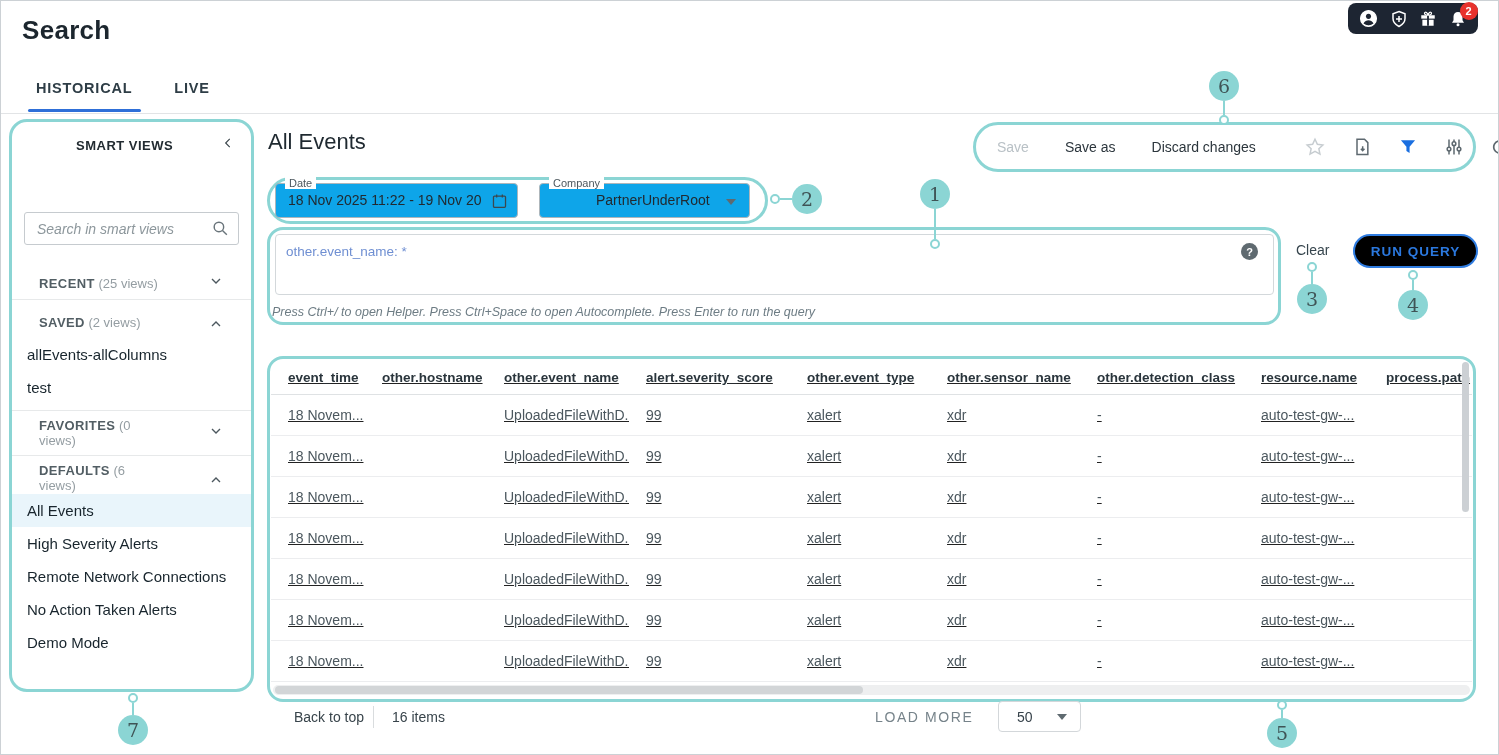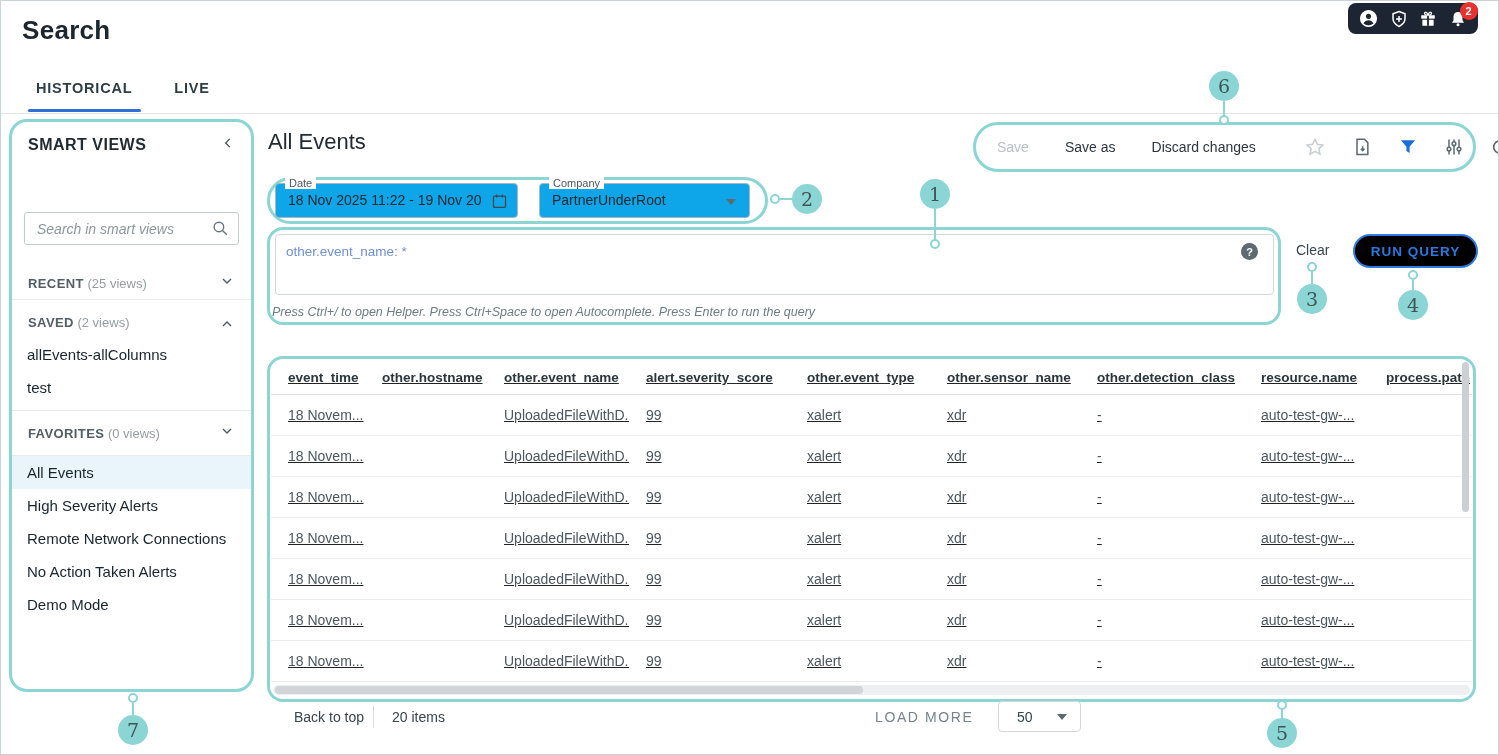--- a/index.html
+++ b/index.html
@@ -19,27 +19,27 @@
            color:#fff; font-size:11px; font-weight:700; display:flex; align-items:center; justify-content:center; padding:0 4px; }
   
   .tabs { position:absolute; left:35px; top:79px; display:flex; gap:42px; font-size:14.5px; font-weight:600; letter-spacing:.8px; color:#2e3d46; }
   .tab { cursor:pointer; }
   .tab-underline { position:absolute; left:27px; top:108px; width:113px; height:3px; background:#2e6fd8; border-radius:2px; }
   .tabline { position:absolute; left:0; right:0; top:112px; height:1px; background:#e2e4e6; }
   
   .sidebar { position:absolute; left:8px; top:118px; width:245px; height:573px; background:#fff;
              border:3px solid #8bd5d4; border-radius:18px; overflow:hidden; }
   .sv-header { display:flex; align-items:center; justify-content:space-between; margin:14px 16px 0 16px; }
-  .sv-title { font-size:16px; font-weight:700; letter-spacing:.5px; color:#222b31; }
+  .sv-title { font-size:13px; font-weight:700; letter-spacing:.5px; color:#222b31;margin-left:48px; }
   .sv-search { position:relative; margin:58px 12px 0 12px; }
   .sv-search input { width:100%; height:33px; border:1px solid #c6cbcf; border-radius:3px; padding:0 32px 0 12px;
                      font-family:"Liberation Sans",sans-serif; font-size:14px; font-style:italic; color:#333; }
   .sv-search input::placeholder { color:#8d979c; font-style:italic; }
   .sv-search svg { position:absolute; right:9px; top:7px; }
-  .sv-section { display:flex; align-items:center; justify-content:space-between; padding:0 16px; height:32px; cursor:pointer; }
+  .sv-section { display:flex; align-items:center; justify-content:space-between; padding:0 27px; height:32px; cursor:pointer; }
   .sv-section .lbl { font-size:13px; color:#5b676d; }
   .sv-section .lbl b { font-weight:700; letter-spacing:.4px; color:#525e64; }
   .sv-section .cnt { font-weight:400; color:#949da2; }
   .sv-div { height:1px; background:#e7e9ea; }
   .mt22 { margin-top:22px; }
   .mt6 { margin-top:6px;gap:43px; }
   .sv-item { height:33px; line-height:33px; padding:0 15px; font-size:15px; color:#18252d; cursor:pointer; white-space:nowrap; }
   .sv-item.selected { background:#e9f5fb; }
   .chev { transition:none; }
   .chev.up { transform:rotate(180deg); }
@@ -49,21 +49,21 @@
   .filters-outline { left:266px; top:176px; width:501px; height:47px; border-radius:24px; }
   .query-outline { left:266px; top:226px; width:1014px; height:98px; border-radius:16px; }
   .toolbar-outline-box { left:972px; top:121px; width:503px; height:50px; border-radius:25px; }
   .table-outline { left:266px; top:355px; width:1209px; height:346px; border-radius:16px; }
   .field { position:absolute; height:35px; border:1px solid #aeb6bb; border-radius:4px; background:#0ea5e9; }
   .field .float-label { position:absolute; top:-7px; left:9px; background:#fff; padding:0 4px; font-size:11px; color:#4c575e; }
   .field .value { line-height:33px; padding-left:12px; font-size:14px; color:#212a31; white-space:nowrap; overflow:hidden; }
   .date-field { left:274px; top:182px; width:243px; }
   .date-field .value { width:205px; }
   .date-field svg { position:absolute; right:9px; top:8px; }
-  .company-field { left:538px; top:182px; width:211px; }
+  .company-field { left:538px; top:182px; width:211px;padding-left:44px; }
   .caret-down { width:0; height:0; border-left:5px solid transparent; border-right:5px solid transparent; border-top:6px solid #5f6a70; }
   .company-field .caret-down { position:absolute; right:13px; top:15px; }
   .query-box { position:absolute; left:274px; top:233px; width:999px; height:61px; border:1px solid #d3d8db; border-radius:4px; background:#fff; }
   .query-text { position:absolute; left:10px; top:9px; font-size:13.5px; color:#6f8fd2; }
   .help-icon { position:absolute; right:15px; top:8px; width:17px; height:17px; border-radius:50%; background:#5f6a70;
                color:#fff; font-size:11px; font-weight:700; display:flex; align-items:center; justify-content:center; cursor:pointer; }
   .query-hint { position:absolute; left:271px; top:304px; font-size:12.5px; font-style:italic; color:#6d7c84; }
   .clear-btn { position:absolute; left:1295px; top:241px; font-size:14px; color:#36454d; cursor:pointer; }
   .run-btn { position:absolute; left:1352px; top:233px; width:125px; height:34px; border:2px solid #2f7ce0; border-radius:17px;
              background:#000000; color:#2b78de; font-size:13.5px; font-weight:600; letter-spacing:1px;
@@ -195,20 +195,28 @@
     <div class="sv-section mt6">
       <span class="lbl"><b>FAVORITES</b> <span class="cnt">(0 views)</span></span>
       <span class="chev">
         <svg width="16" height="16" viewBox="0 0 24 24">
             <polyline points="6 9 12 15 18 9" fill="none" stroke="#4c575e" stroke-width="2"></polyline>
           </svg>
       </span>
     </div>
     <div class="sv-div mt6"></div>
 
+    <div class="sv-section mt6">
+      <span class="lbl"><b>DEFAULTS</b> <span class="cnt">(6 views)</span></span>
+      <span class="chev up">
+        <svg width="16" height="16" viewBox="0 0 24 24">
+            <polyline points="6 9 12 15 18 9" fill="none" stroke="#4c575e" stroke-width="2"></polyline>
+          </svg>
+      </span>
+    </div>
     <div>
         <div class="sv-item selected">All Events</div>
         <div class="sv-item">High Severity Alerts</div>
         <div class="sv-item">Remote Network Connections</div>
         <div class="sv-item">No Action Taken Alerts</div>
         <div class="sv-item">Demo Mode</div>
       </div>
   </div>
 
   <div class="main-heading">All Events</div>
@@ -392,21 +400,21 @@
         </tbody>
     </table>
   </div>
   <div class="vscroll-thumb"></div>
   <div class="hscroll">
       <div class="thumb"></div>
     </div>
 
   <div class="back-top">Back to top</div>
   <div class="footer-div"></div>
-  <div class="items-count">20 items</div>
+  <div class="items-count">16 items</div>
   <div class="load-more">LOAD MORE</div>
   <div class="page-size">
     <span class="val">50</span>
     <div class="caret-down"></div>
   </div>
 
   <div class="anno-v" style="left:919px; top:178px;">
     <div class="anno-circle">1</div>
       <div class="anno-line-v" style="height:30px;"></div>
       <div class="anno-dot"></div>

